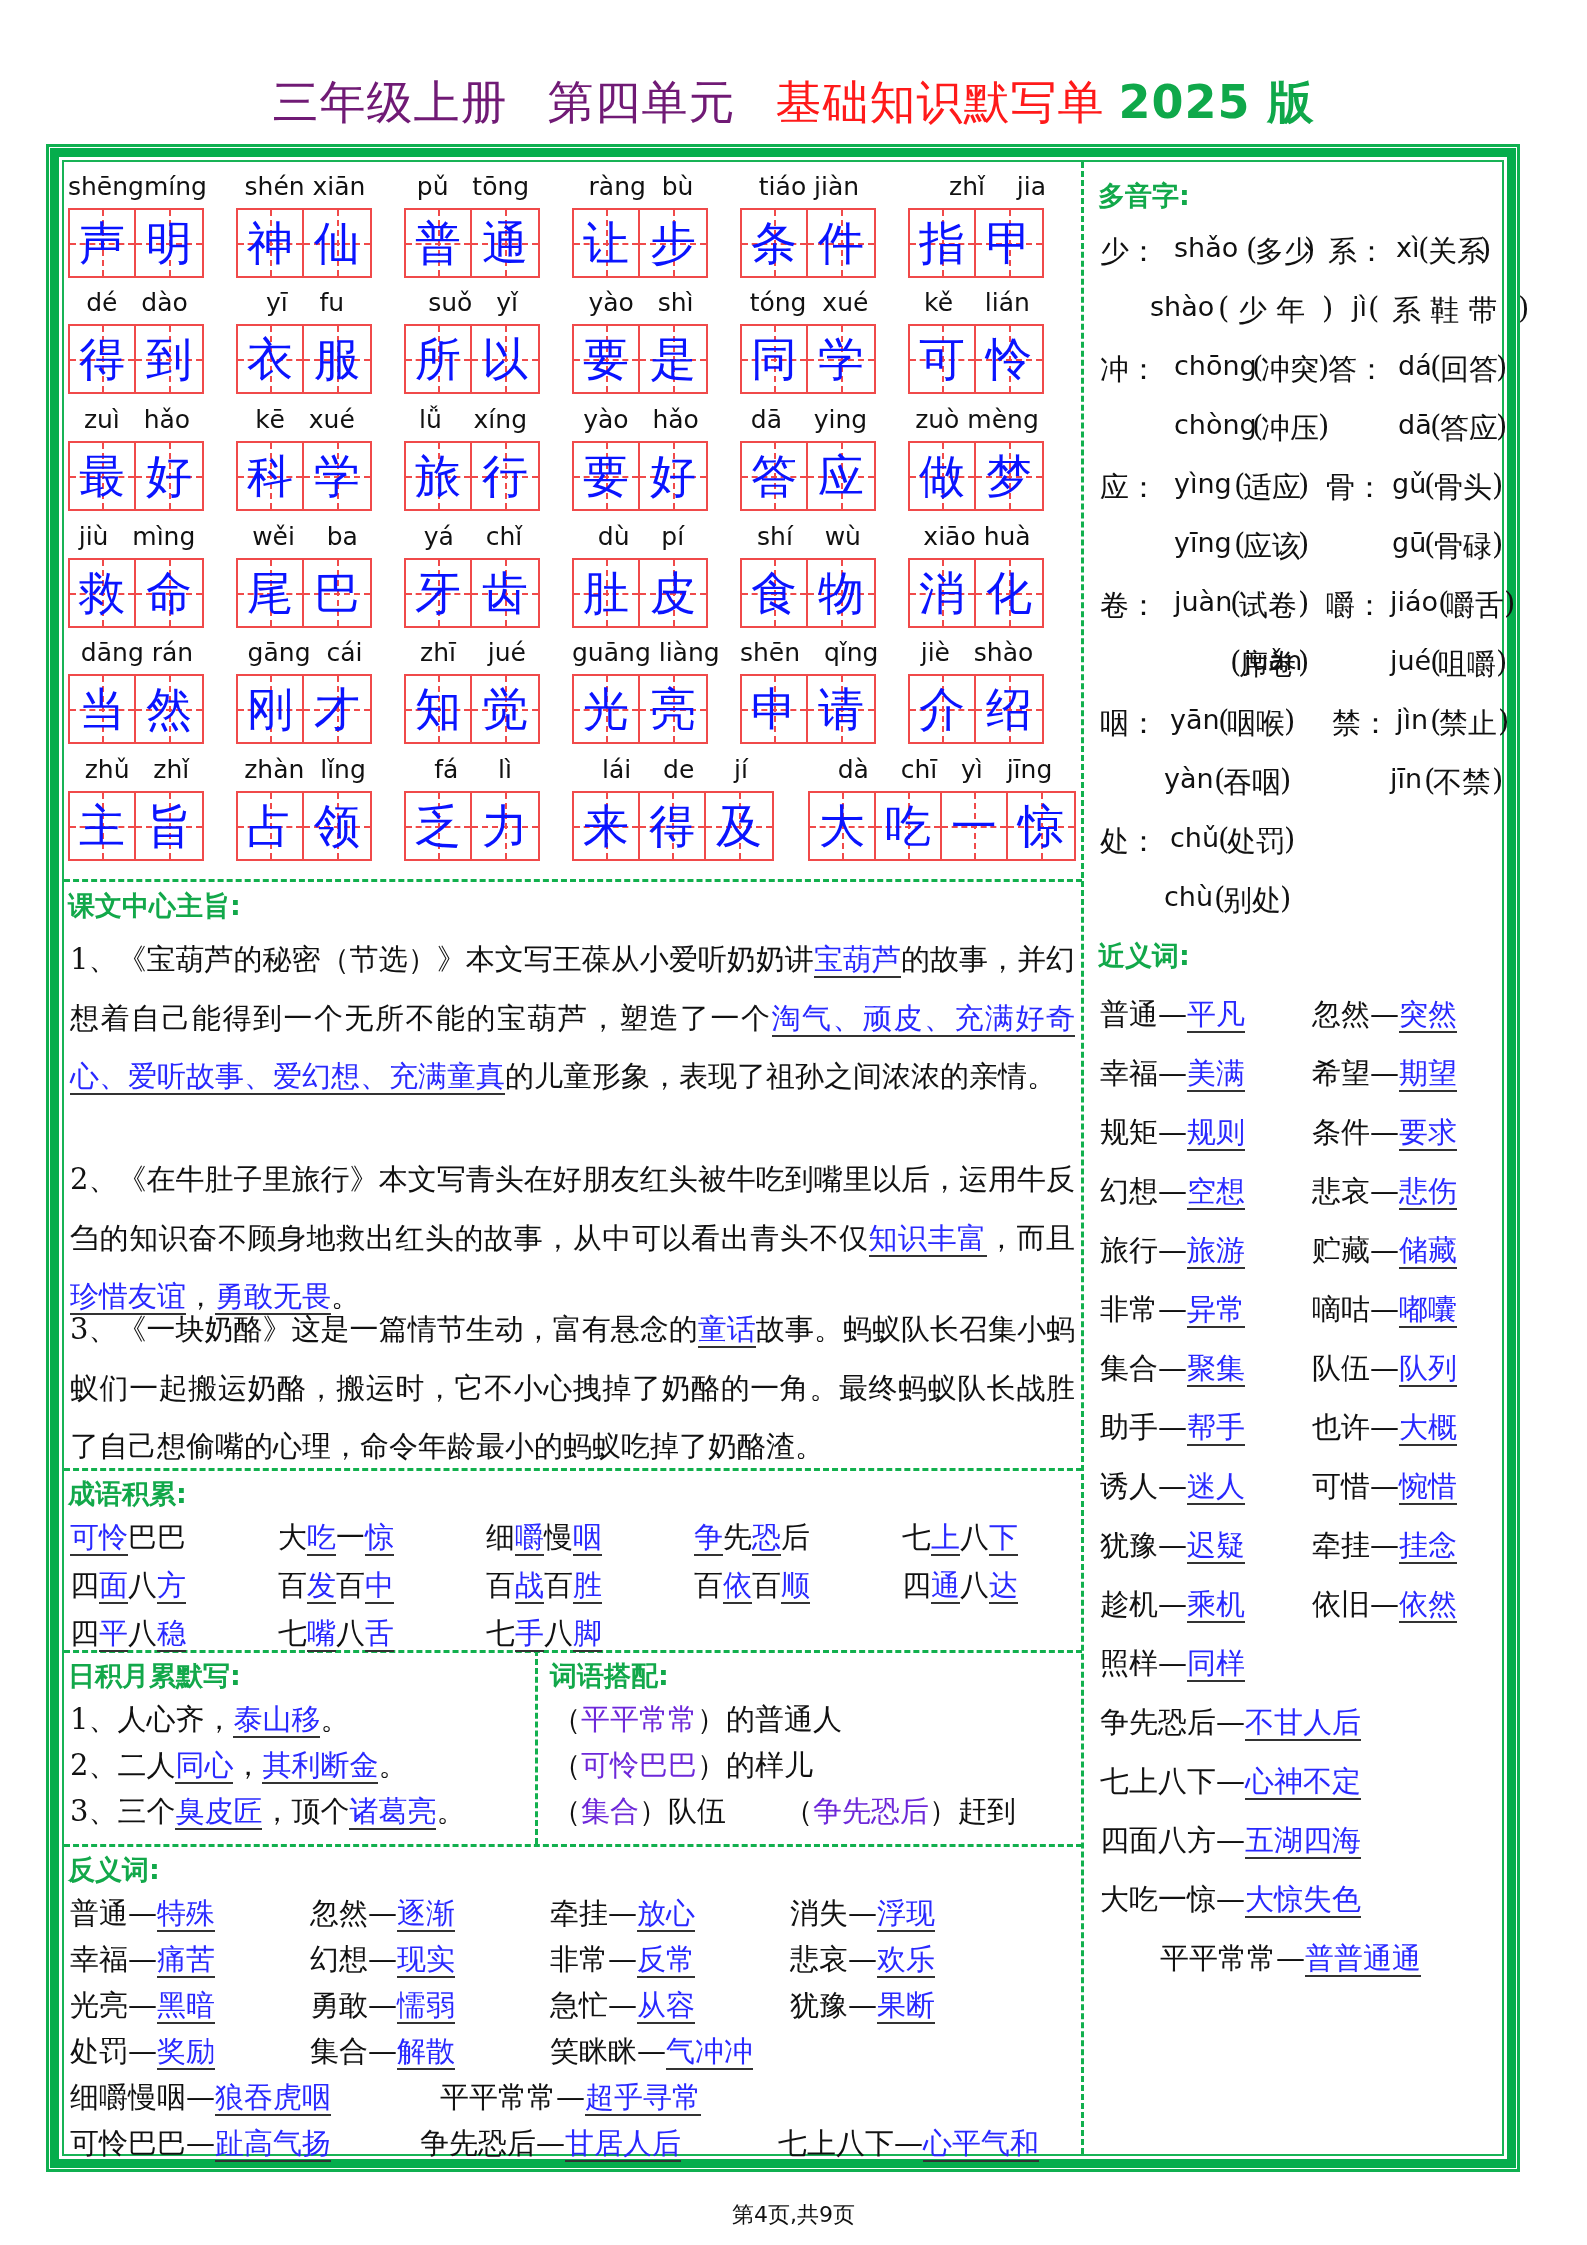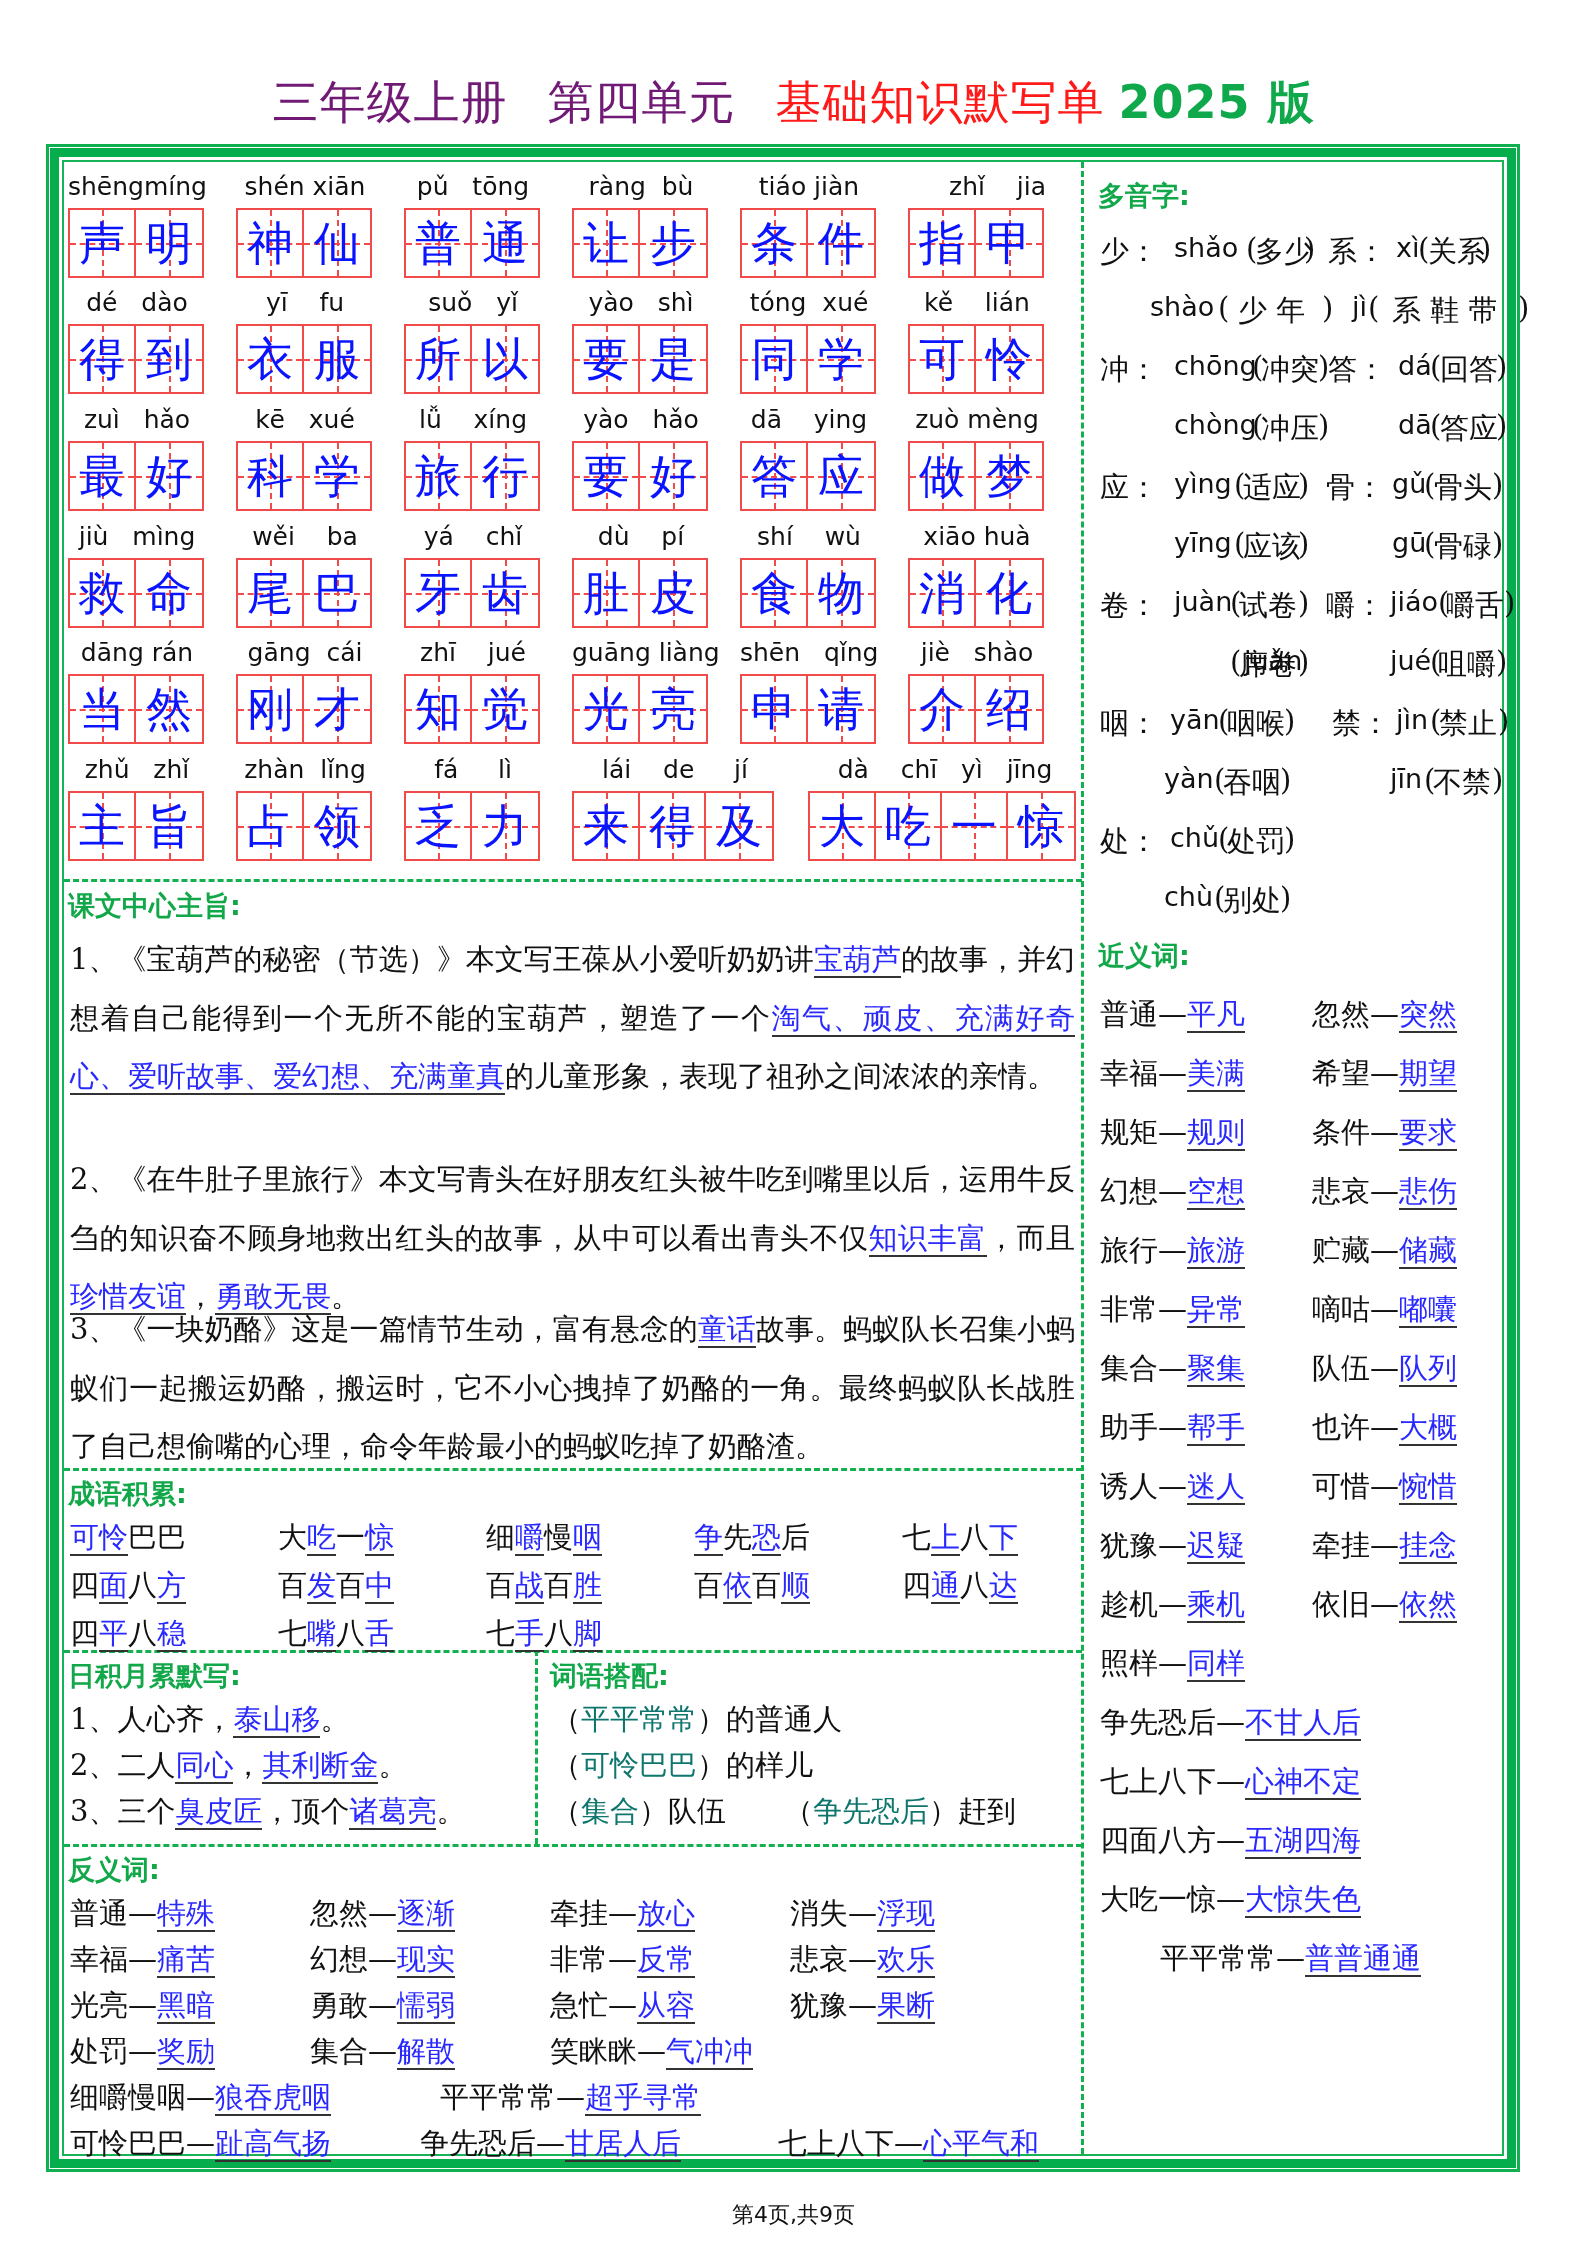--- a/index.html
+++ b/index.html
@@ -28,21 +28,21 @@
           display: flex; align-items: center; justify-content: center; }
   .cell:last-child { border-right: none; }
   .cell::before { content: ""; position: absolute; left: 0; right: 0; top: 50%; border-top: 2px dashed #f04a4a; }
   .cell::after { content: ""; position: absolute; top: 0; bottom: 0; left: 50%; border-left: 2px dashed #f04a4a; }
   .cell span { position: relative; z-index: 2; color: #0a14ff; font-size: 46px; font-family: "DejaVu Serif", serif; line-height: 1; }
 
   .section-title { position: absolute; color: #12a84a; font-weight: bold;
                    font-family: "DejaVu Sans", "Liberation Sans", sans-serif; font-size: 27px; }
 
   .para { position: absolute; left: 70px; width: 1005px; font-size: 29px; line-height: 58.5px; color: #111; text-align: justify; }
-  .blue { color: #0f766e; }
+  .blue { color: #6d28d9; }
   .ul { color: #2929ff; border-bottom: 2px solid #333; }
 
   .row { position: absolute; font-size: 29px; white-space: nowrap; color: #111; }
   .py { font-family: "DejaVu Sans", "Liberation Sans", sans-serif; font-size: 27px; color: #111; }
 
   .footer { position: absolute; top: 2200px; left: 0; width: 1587px; text-align: center;
             font-family: "DejaVu Sans", "Liberation Sans", sans-serif; font-size: 22px; color: #111; }
 </style>
 </head>
 <body>

